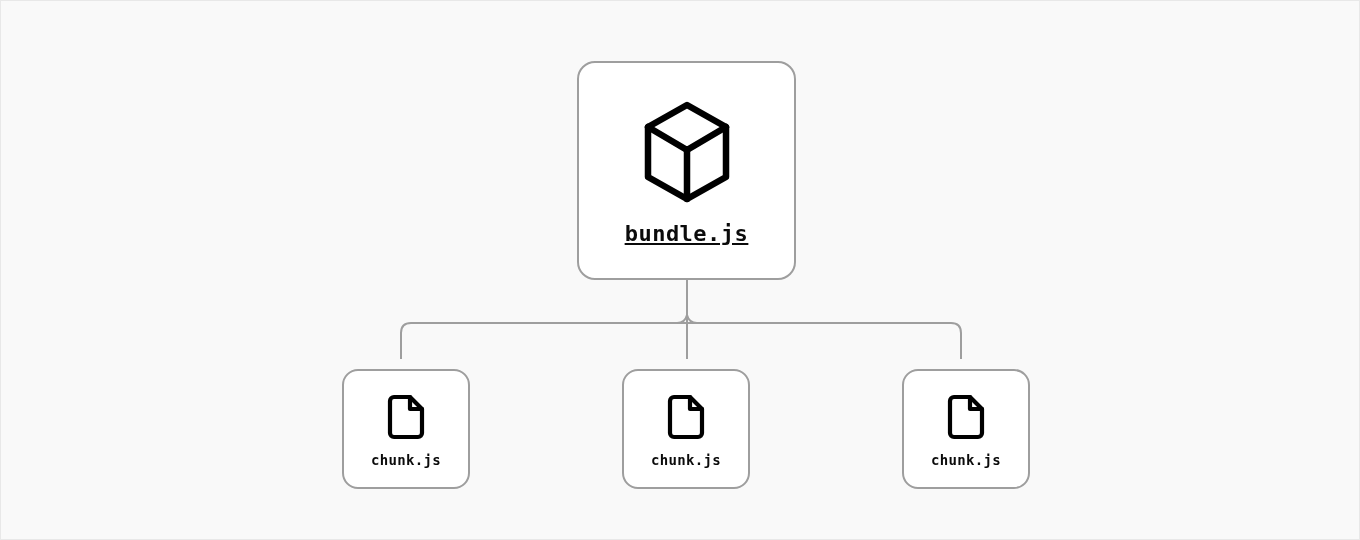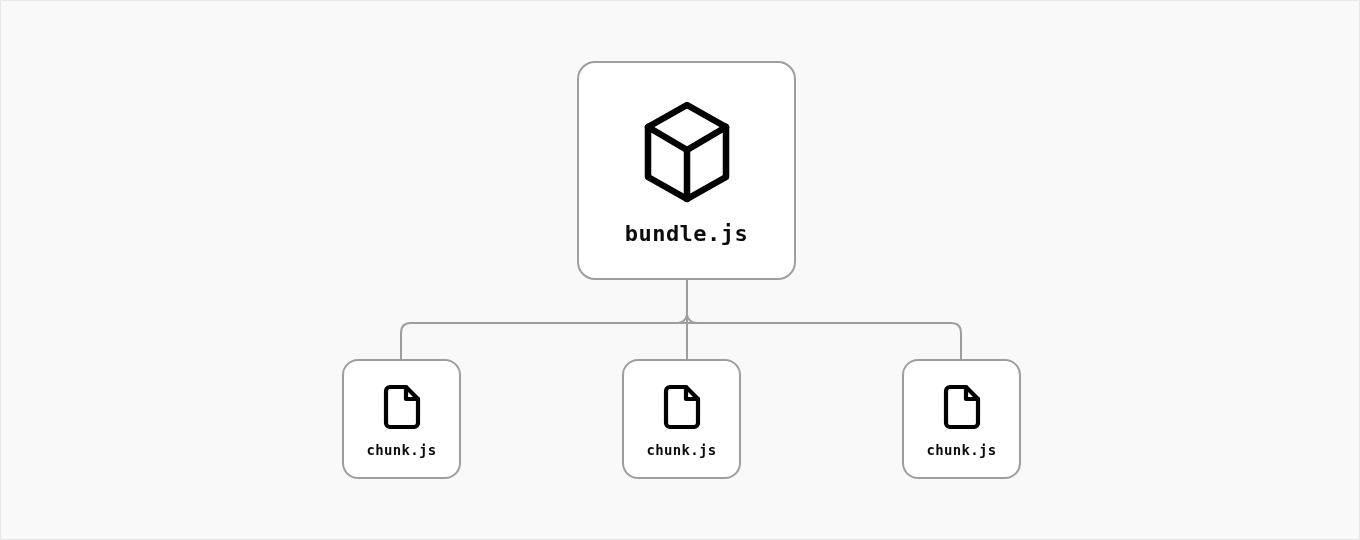--- a/index.html
+++ b/index.html
@@ -47,22 +47,22 @@
 
   .node-root {
     left: 576px;
     top: 60px;
     width: 219px;
     height: 219px;
     border-radius: 18px;
   }
 
   .node-leaf {
-    top: 358px;
-    width: 119px;
+    top: 368px;
+    width: 128px;
     height: 120px;
     border-radius: 16px;
   }
 
   .leaf-0 { left: 341px; }
   .leaf-1 { left: 621px; }
   .leaf-2 { left: 901px; }
 
   .icon-wrap {
     display: flex;
@@ -71,20 +71,21 @@
   }
 
   .node-root .icon-wrap { margin-top: 4px; }
   .node-root .node-label {
     margin-top: 20px;
     font-size: 22px;
     font-weight: bold;
     letter-spacing: 0.5px;
     color: #0b0b0b;
     line-height: 1;
+    text-decoration: underline;
   }
 
   .node-leaf .icon-wrap { margin-top: 2px; }
   .node-leaf .node-label {
     margin-top: 13px;
     font-size: 14px;
     font-weight: bold;
     letter-spacing: 0.3px;
     color: #0b0b0b;
     line-height: 1;

